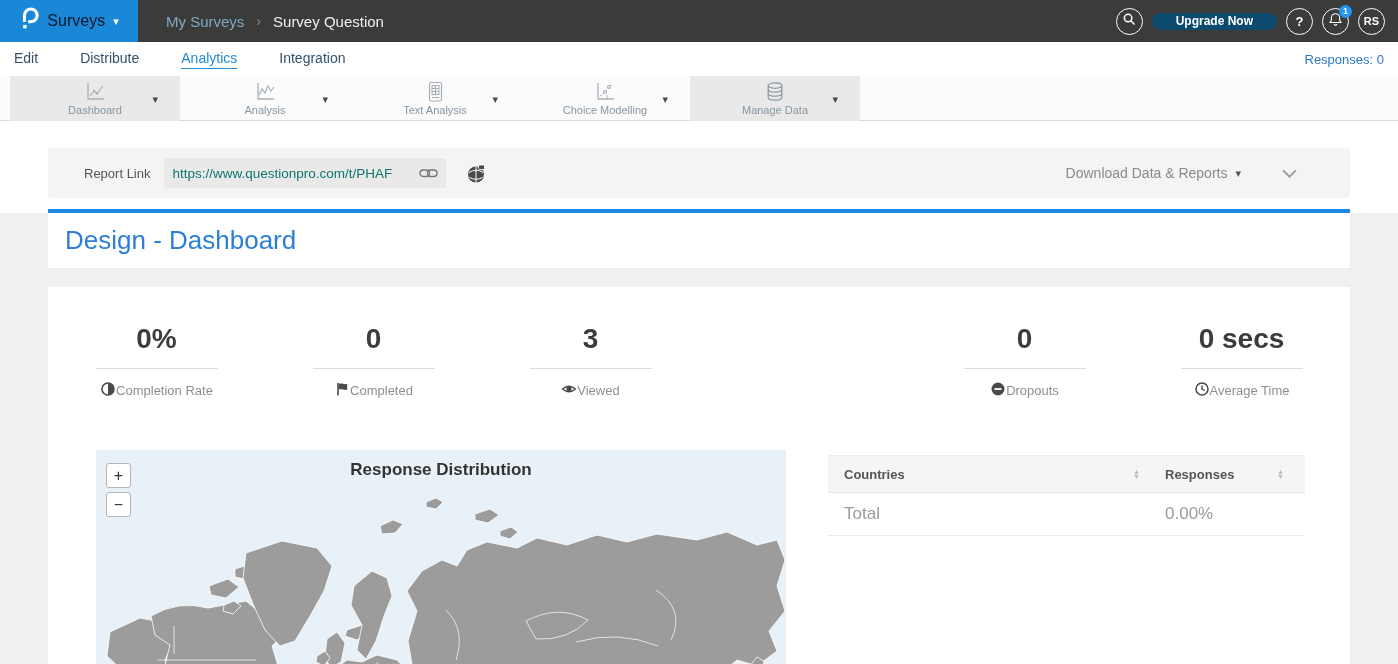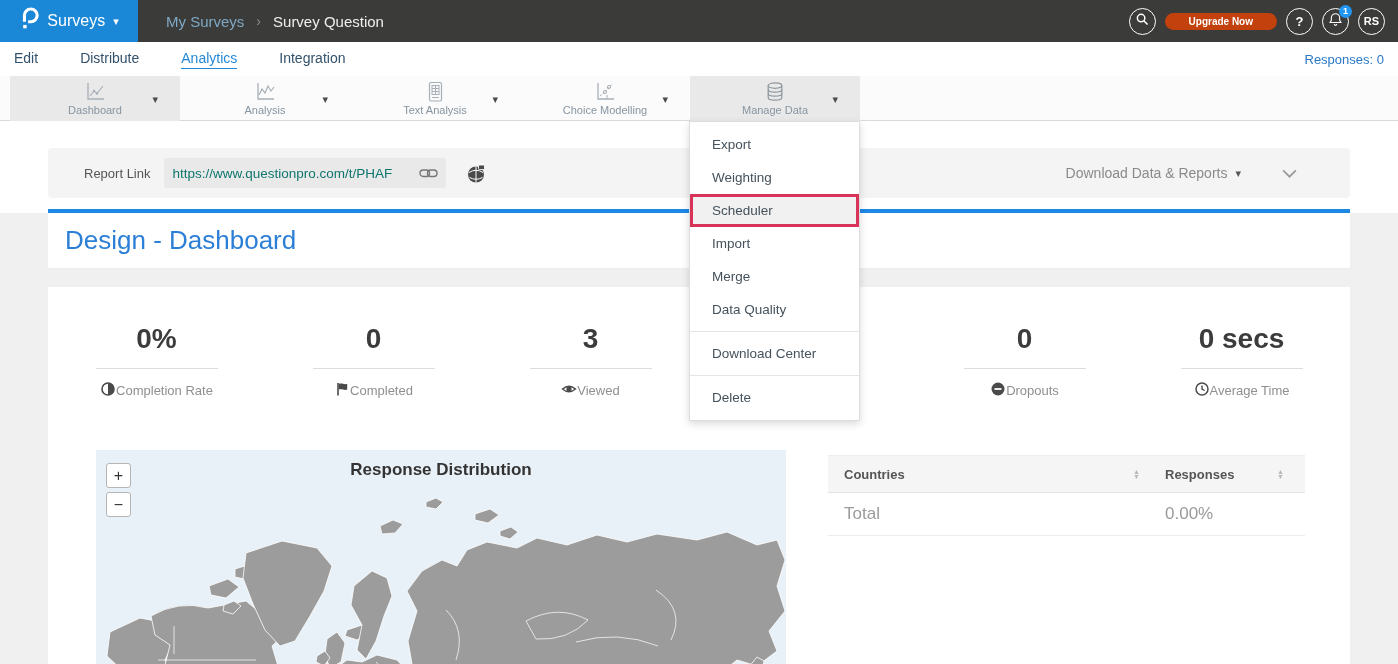--- a/index.html
+++ b/index.html
@@ -3,29 +3,29 @@
 <meta charset="utf-8">
 <style>
   * { margin:0; padding:0; box-sizing:border-box; }
   html,body { width:1398px; height:664px; }
   body { font-family:"Liberation Sans","DejaVu Sans",sans-serif; background:#ffffff; }
   #app { position:relative; width:1398px; height:664px; background:#f0f0f0; overflow:hidden; }
 
   
   .topbar { position:absolute; left:0; top:0; width:1398px; height:42px; background:#3b3b3a; display:flex; align-items:center; }
   .brand { height:42px; width:138px; background:#1a87d7; display:flex; align-items:center; justify-content:center; gap:8px; cursor:pointer; }
-  .brand-label { color:#ffffff; font-size:16px; }
+  .brand-label { color:#0f172a; font-size:16px; }
   .brand .caret { color:#fff; font-size:11px; }
   .crumbs { display:flex; align-items:center; gap:12px; margin-left:28px; font-size:15px; }
   .crumb-parent { color:#7fa9c4; cursor:pointer; }
   .crumb-sep { color:#8d8d8d; font-size:14px; }
   .crumb-current { color:#efefef; }
   .topbar-right { margin-left:auto; display:flex; align-items:center; gap:9px; padding-right:13px; }
   .circle-btn { width:27px; height:27px; border:1.6px solid #fff; border-radius:50%; display:flex; align-items:center; justify-content:center; color:#fff; font-size:13px; font-weight:bold; cursor:pointer; position:relative; }
-  .upgrade-btn { background:#c2410c; color:#fff; font-size:10px; font-weight:bold; border:none; border-radius:14px; height:17px; padding:0 24px; cursor:pointer; }
+  .upgrade-btn { background:#0c4a6e; color:#fff; font-size:12px; font-weight:bold; border:none; border-radius:14px; height:17px; padding:0 24px; cursor:pointer; }
   .badge { position:absolute; top:-4px; right:-4px; min-width:13px; height:13px; border-radius:50%; background:#2196f3; color:#fff; font-size:9px; font-weight:bold; display:flex; align-items:center; justify-content:center; }
 
   
   .subnav { position:absolute; left:0; top:42px; width:1398px; height:34px; background:#ffffff; display:flex; align-items:center; padding:0 14px; }
   .subnav-item { font-size:14px; color:#33516b; margin-right:42px; cursor:pointer; padding-bottom:2px; }
   .subnav-item.active { color:#2589d5; border-bottom:1px solid #2589d5; }
   .responses { margin-left:auto; font-size:13px; color:#2978c8; }
 
   
   .toolbar { position:absolute; left:0; top:76px; width:1398px; height:45px; background:#fbfbfb; border-bottom:1px solid #d9d9d9; display:flex; padding-left:10px; }
@@ -382,26 +382,14 @@
           <span>▼</span>
         </span>
     </div>
     <div class="geo-row">
       <span class="col-country">Total</span>
       <span class="col-sort1"></span>
       <span class="col-resp">0.00%</span>
     </div>
   </div>
 
-  <div class="menu">
-    <div class="menu-item">Export</div>
-    <div class="menu-item">Weighting</div>
-    <div class="menu-item highlighted">Scheduler</div>
-    <div class="menu-item">Import</div>
-    <div class="menu-item">Merge</div>
-    <div class="menu-item">Data Quality</div>
-    <hr class="menu-divider">
-    <div class="menu-item">Download Center</div>
-    <hr class="menu-divider">
-    <div class="menu-item">Delete</div>
-  </div>
 
 </div>
 
 </body></html>

